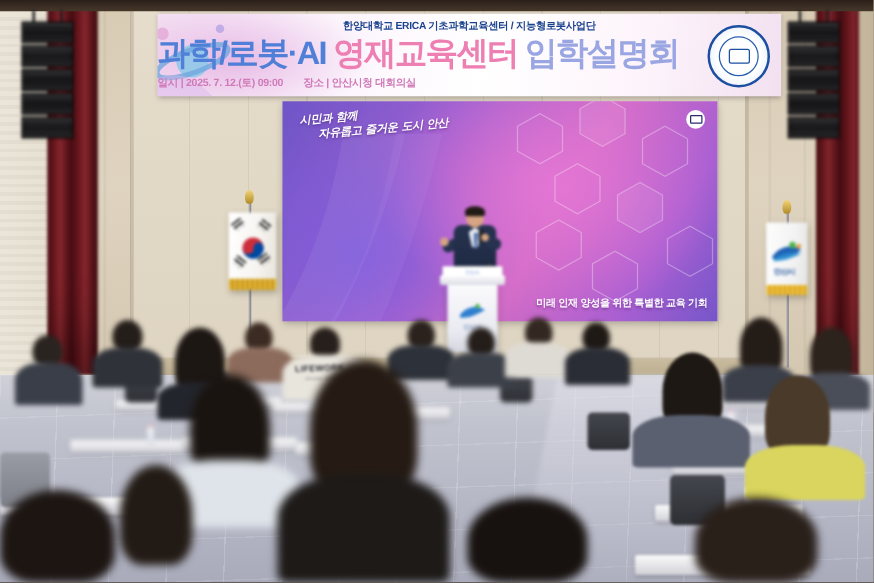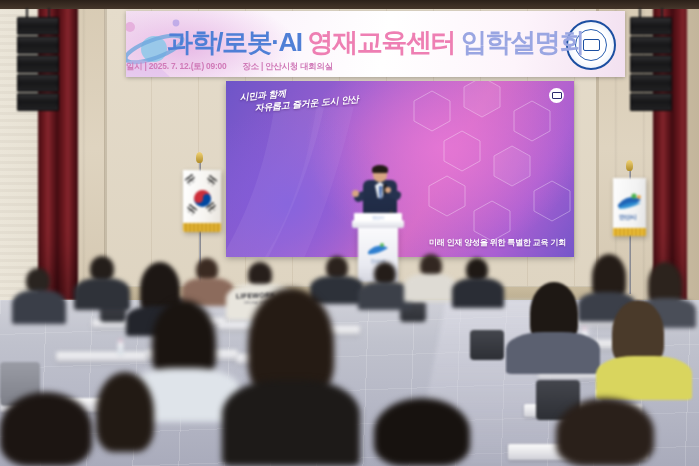--- a/index.html
+++ b/index.html
@@ -165,21 +165,21 @@
     text-align: center;
     font-size: 8.2px;
     font-weight: bold;
     letter-spacing: -0.2px;
     color: #18418e;
     white-space: nowrap;
   }
   .banner-title {
     position: absolute;
     left: 0; right: 0; top: 14px;
-    text-align: center;
+    text-align: left;
     font-size: 26px;
     font-weight: bold;
     letter-spacing: -1.4px;
     white-space: nowrap;
     line-height: 34px;
   }
   .t-blue { color: #4f7fd6; }
   .t-pink { color: #ee7fb3; }
   .t-violet { color: #9aa6e2; }
   .banner-line-bottom {
@@ -633,20 +633,21 @@
       <circle cx="12" cy="36" r="3" fill="#f0b6d2" opacity="0.85"></circle>
       <path d="M0 58 Q30 30 60 62 L0 62 Z" fill="#d9b6ea" opacity="0.45"></path>
     </svg>
 
     <div class="banner-seal">
       <div class="seal-inner">
           <div class="seal-core"></div>
         </div>
     </div>
 
+    <div class="banner-line-top">한양대학교 ERICA 기초과학교육센터 / 지능형로봇사업단</div>
 
     <div class="banner-title"><span class="t-blue">과학/로봇·AI </span><span class="t-pink">영재교육센터</span><span class="t-violet"> 입학설명회</span></div>
 
     <div class="banner-line-bottom"><span>일시</span>
       <span>|</span>
       <span>2025. 7. 12.(토) 09:00</span><span class="sep"></span><span>장소</span>
       <span>|</span>
       <span>안산시청 대회의실</span></div>
   </div>
 

